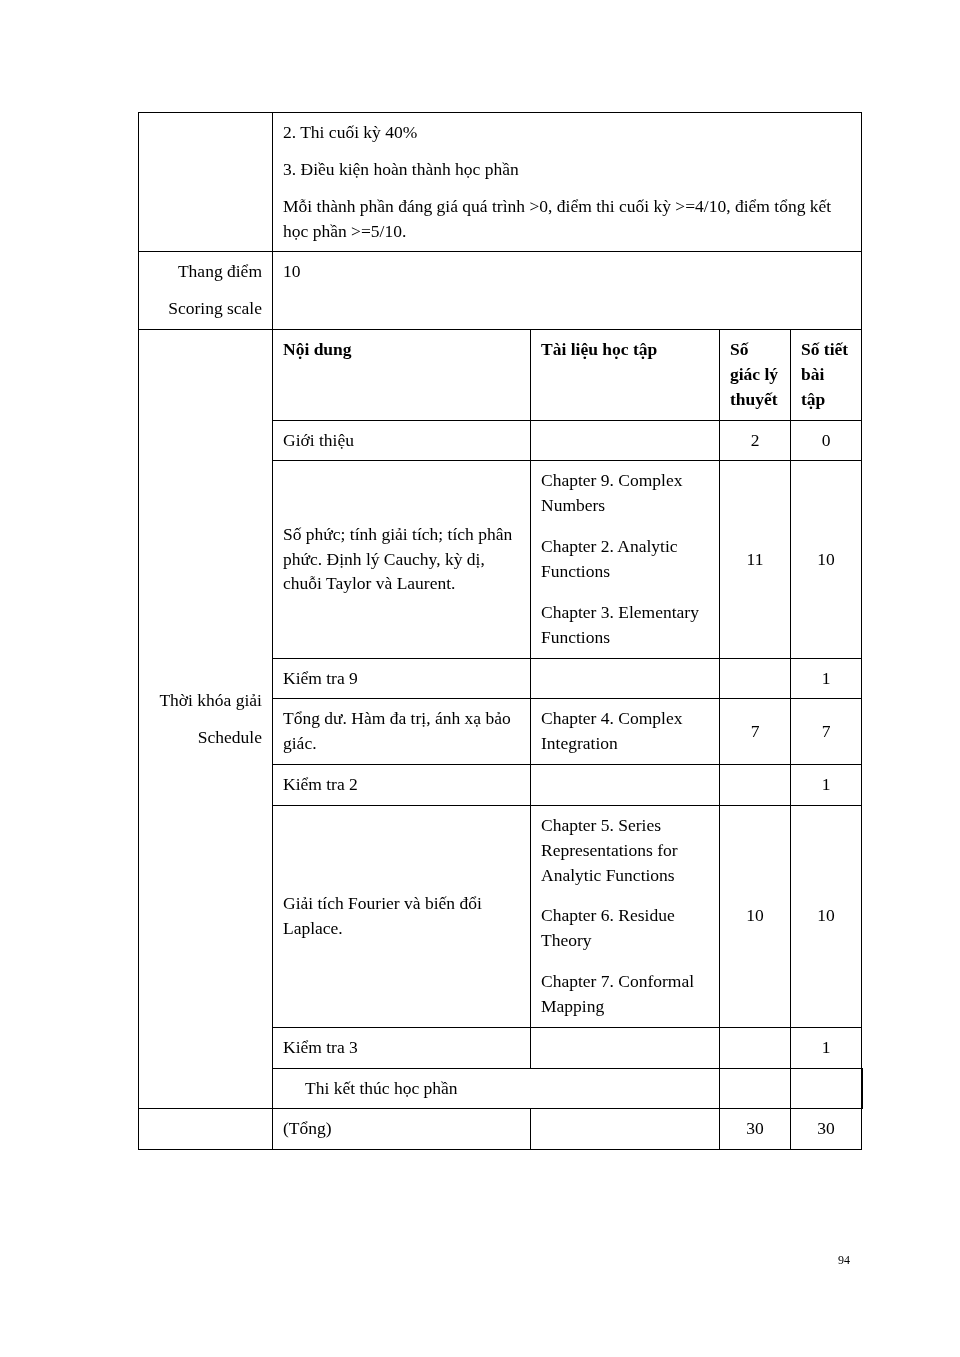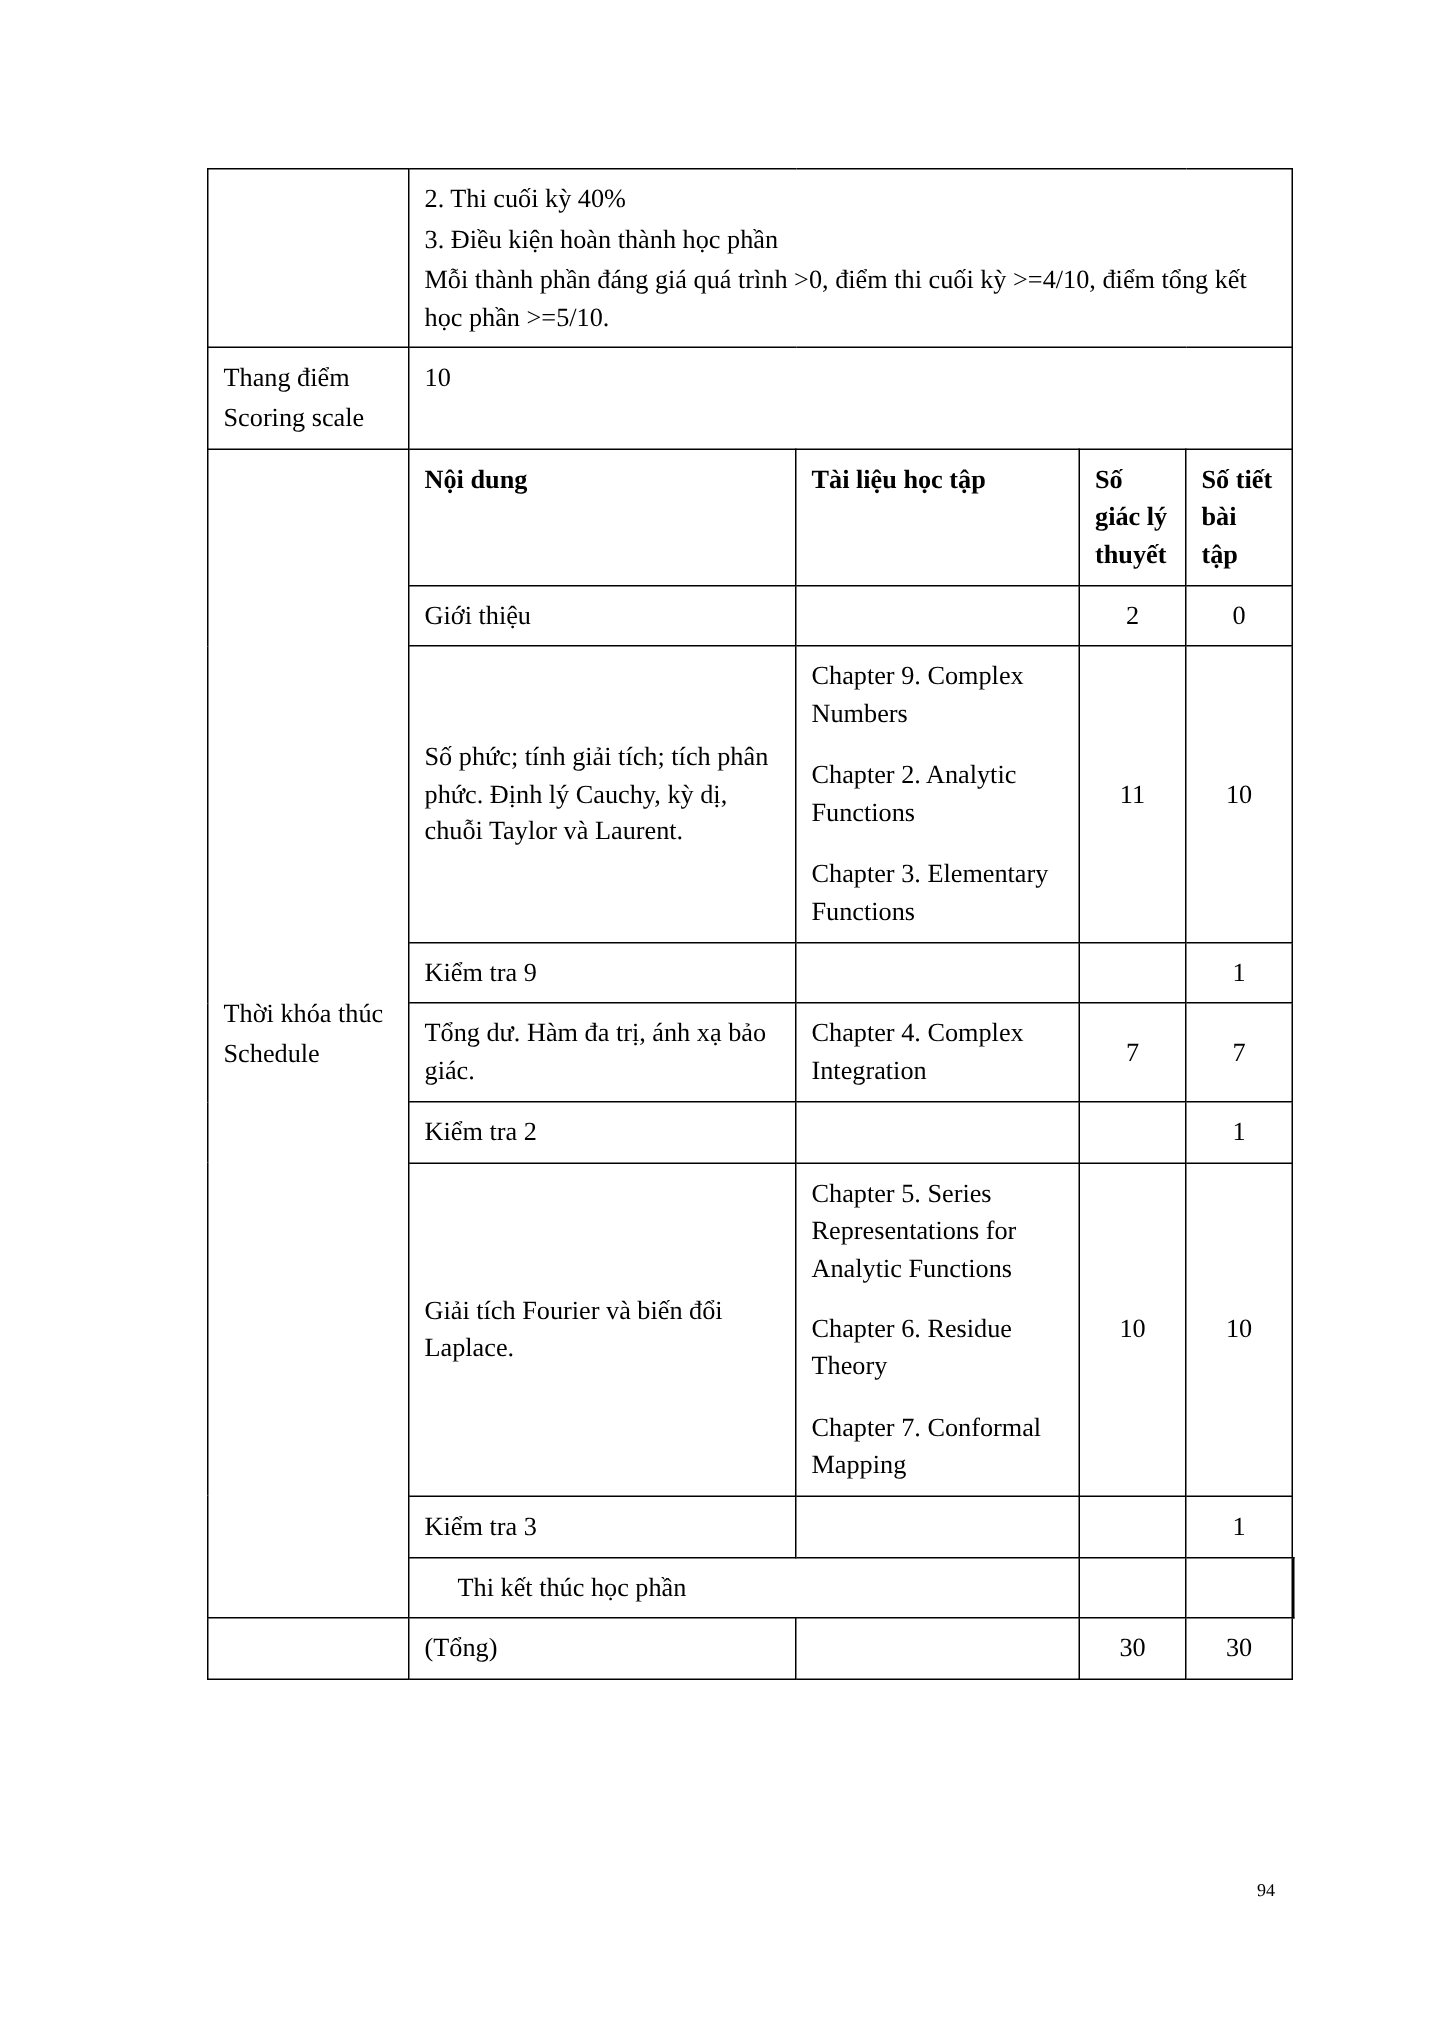--- a/index.html
+++ b/index.html
@@ -45,25 +45,25 @@
   .bold {
     font-weight: bold;
     margin-left: 40px;
   }
   .col-label   { width: 134px; }
   .col-content { width: 258px; }
   .col-mats    { width: 189px; }
   .col-num1    { width: 71px; }
   .col-num2    { width: 71px; }
   .p  { margin: 0; }
-  .p + .p { margin-top: 2px; }
+  .p + .p { margin-top: 12px; }
   .mat-block { margin: 0; }
   .mat-block + .mat-block { margin-top: 16px; }
   .indent { padding-left: 22px; }
-  .label-cell p { margin: 0; }
+  .label-cell p { margin: 0; text-align: right; }
   .page-number {
     position: absolute;
     right: 98px;
     top: 1253px;
     font-size: 12px;
   }
 </style>
 </head>
 <body>
 
@@ -95,21 +95,21 @@
           <p class="p">Thang điểm</p>
           <p class="p">Scoring scale</p>
         </td>
         <td colspan="4">
           <p class="p">10</p>
         </td>
       </tr>
 
       <tr>
         <td class="label-cell" rowspan="9" style="vertical-align: middle;">
-          <p class="p">Thời khóa thúc</p>
+          <p class="p">Thời khóa giải</p>
           <p class="p">Schedule</p>
         </td>
         <td class="bold">Nội dung</td>
         <td class="bold">Tài liệu học tập</td>
         <td class="bold">Số giác lý thuyết</td>
         <td class="bold">Số tiết bài tập</td>
       </tr>
 
       <tr>
         <td>Giới thiệu</td>

